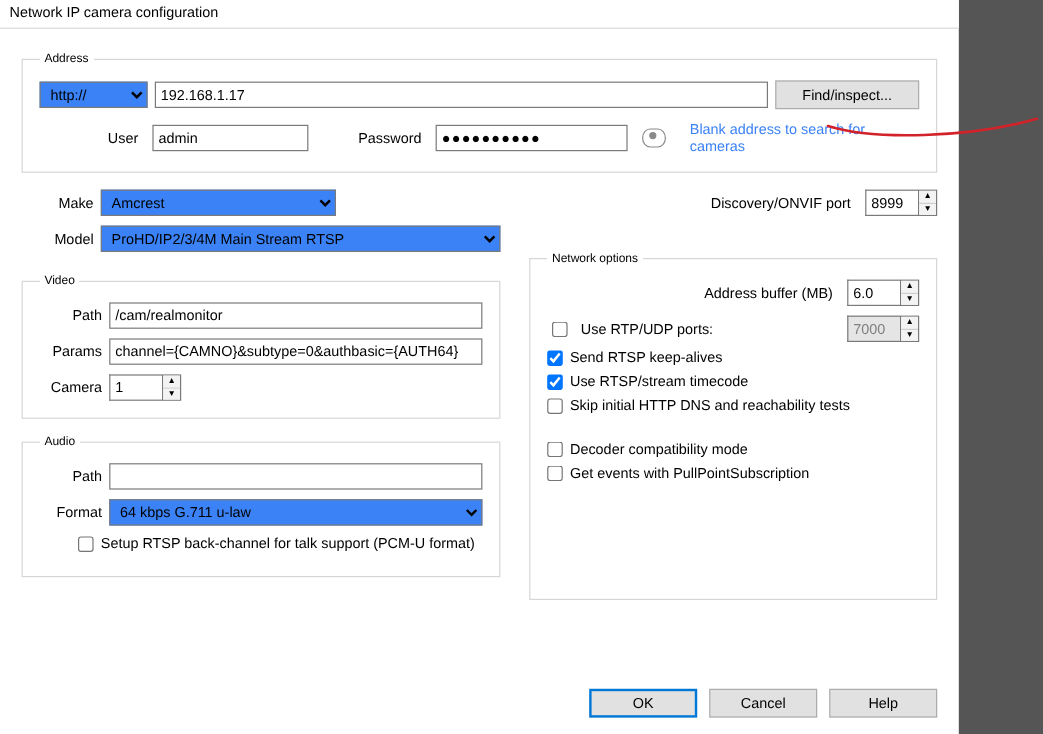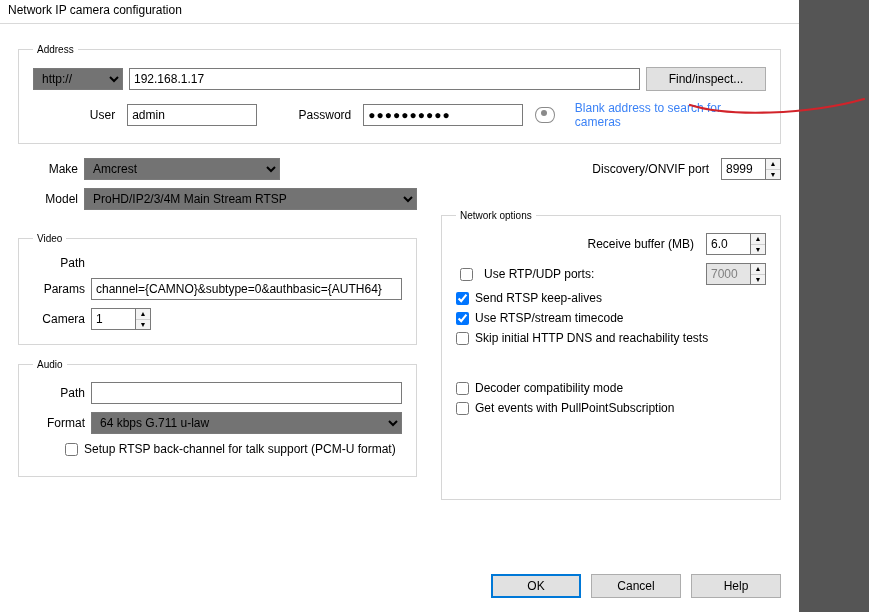--- a/index.html
+++ b/index.html
@@ -55,21 +55,21 @@
   .lbl.w52 { width: 52px; min-width:52px; }
   input.textbox, select.cbo {
     height: 22px;
     border: 1px solid #7a7a7a;
     background: #fff;
     font: inherit;
     padding: 0 4px;
     box-sizing: border-box;
   }
   select.cbo {
-    background: #737373;
+    background: #3b82f6;
     padding-right: 18px;
   }
   .btn {
     height: 24px;
     background: #e1e1e1;
     border: 1px solid #adadad;
     font: inherit;
     padding: 0 10px;
     cursor: pointer;
   }
@@ -194,20 +194,21 @@
       </div>
     </div>
 
     <div class="two-col" style="align-items:center;">
       <div class="left">
 
         <fieldset class="group">
           <legend>Video</legend>
           <div class="row">
             <span class="lbl w52">Path</span>
+            <input class="textbox" style="flex: 1 1 0%;" value="/cam/realmonitor">
           </div>
           <div class="row">
             <span class="lbl w52">Params</span>
             <input class="textbox" style="flex: 1 1 0%;" value="channel={CAMNO}&amp;subtype=0&amp;authbasic={AUTH64}">
           </div>
           <div class="row">
             <span class="lbl w52">Camera</span>
             <span class="spinner">
               <input value="1" style="">
               <span class="arrows">
@@ -235,21 +236,21 @@
             <span>Setup RTSP back-channel for talk support (PCM-U format)</span>
           </div>
         </fieldset>
       </div>
 
       <div class="right">
 
         <fieldset class="group netopt-inner" style="height:262px">
           <legend>Network options</legend>
           <div class="port-row" style="justify-content:flex-start;">
-            <span class="lbl" style="flex:1; text-align:right;">Receive buffer (MB)</span>
+            <span class="lbl" style="flex:1; text-align:right;">Address buffer (MB)</span>
             <span class="spinner">
               <input value="6.0" style="">
               <span class="arrows">
                   <button>▲</button>
                   <button>▼</button>
                 </span>
             </span>
           </div>
           <div class="row-rtp">
             <input type="checkbox" style="">
@@ -263,21 +264,21 @@
             </span>
           </div>
           <div class="chk">
             <input type="checkbox" checked="" style="">
             <span>Send RTSP keep-alives</span>
           </div>
           <div class="chk">
             <input type="checkbox" checked="" style="">
             <span>Use RTSP/stream timecode</span>
           </div>
-          <div class="chk" style="margin-bottom:36px;">
+          <div class="chk" style="margin-bottom:22px;">
             <input type="checkbox" style="">
             <span>Skip initial HTTP DNS and reachability tests</span>
           </div>
           <div class="chk">
             <input type="checkbox" style="">
             <span>Decoder compatibility mode</span>
           </div>
           <div class="chk">
             <input type="checkbox" style="">
             <span>Get events with PullPointSubscription</span>

